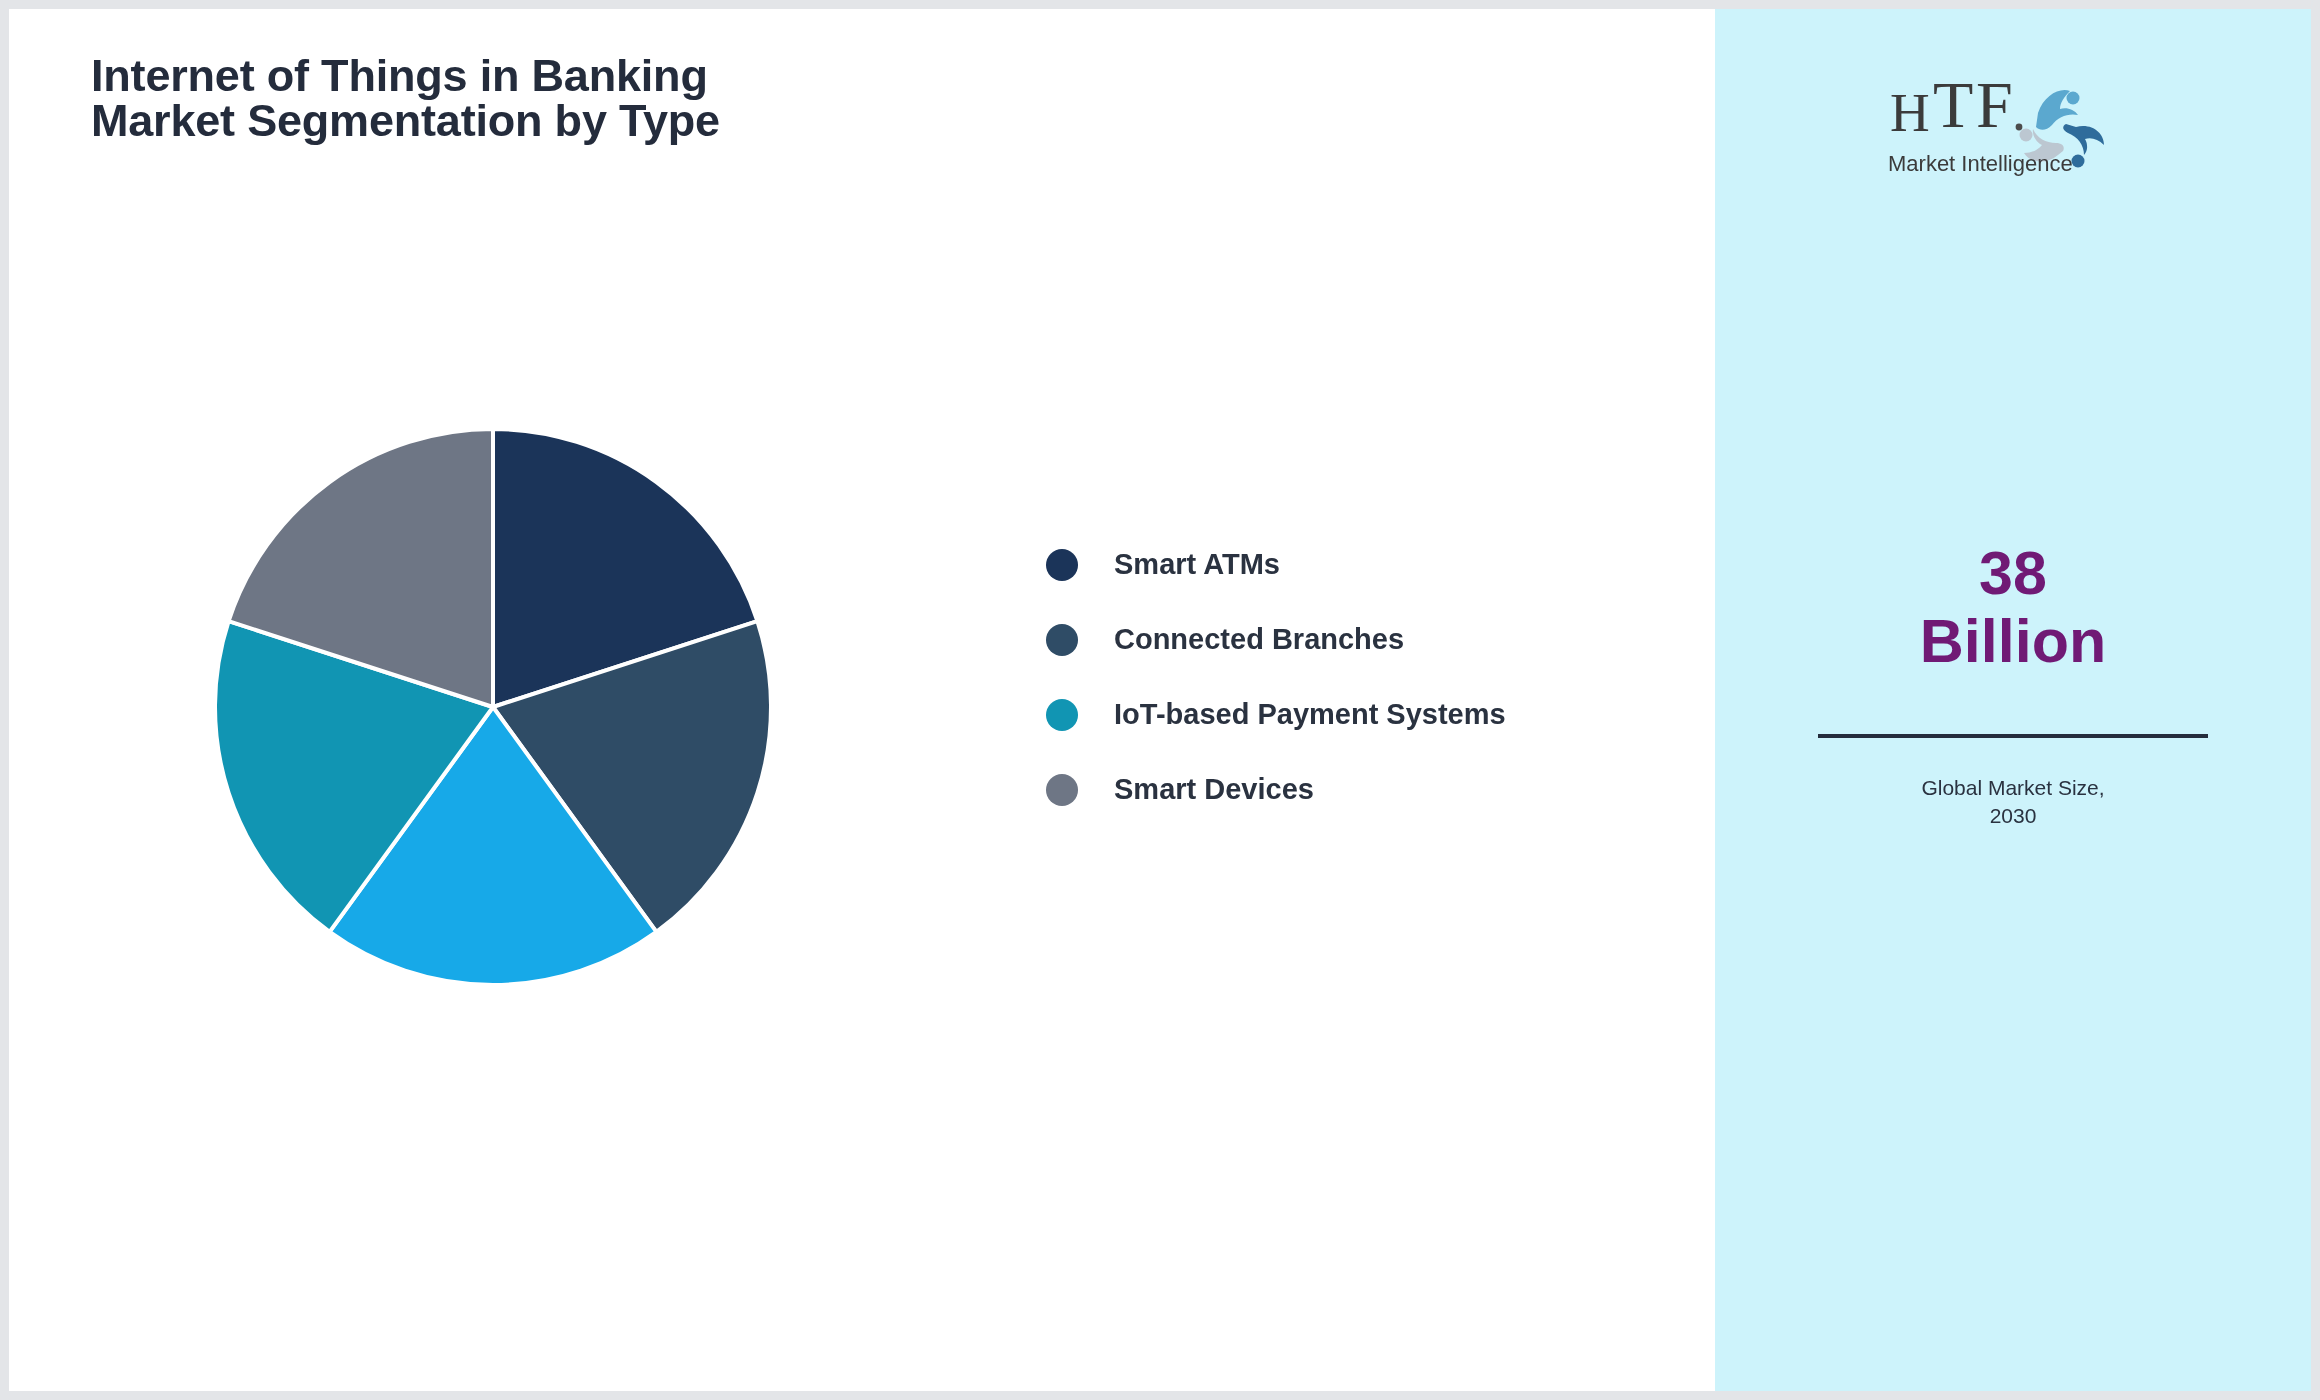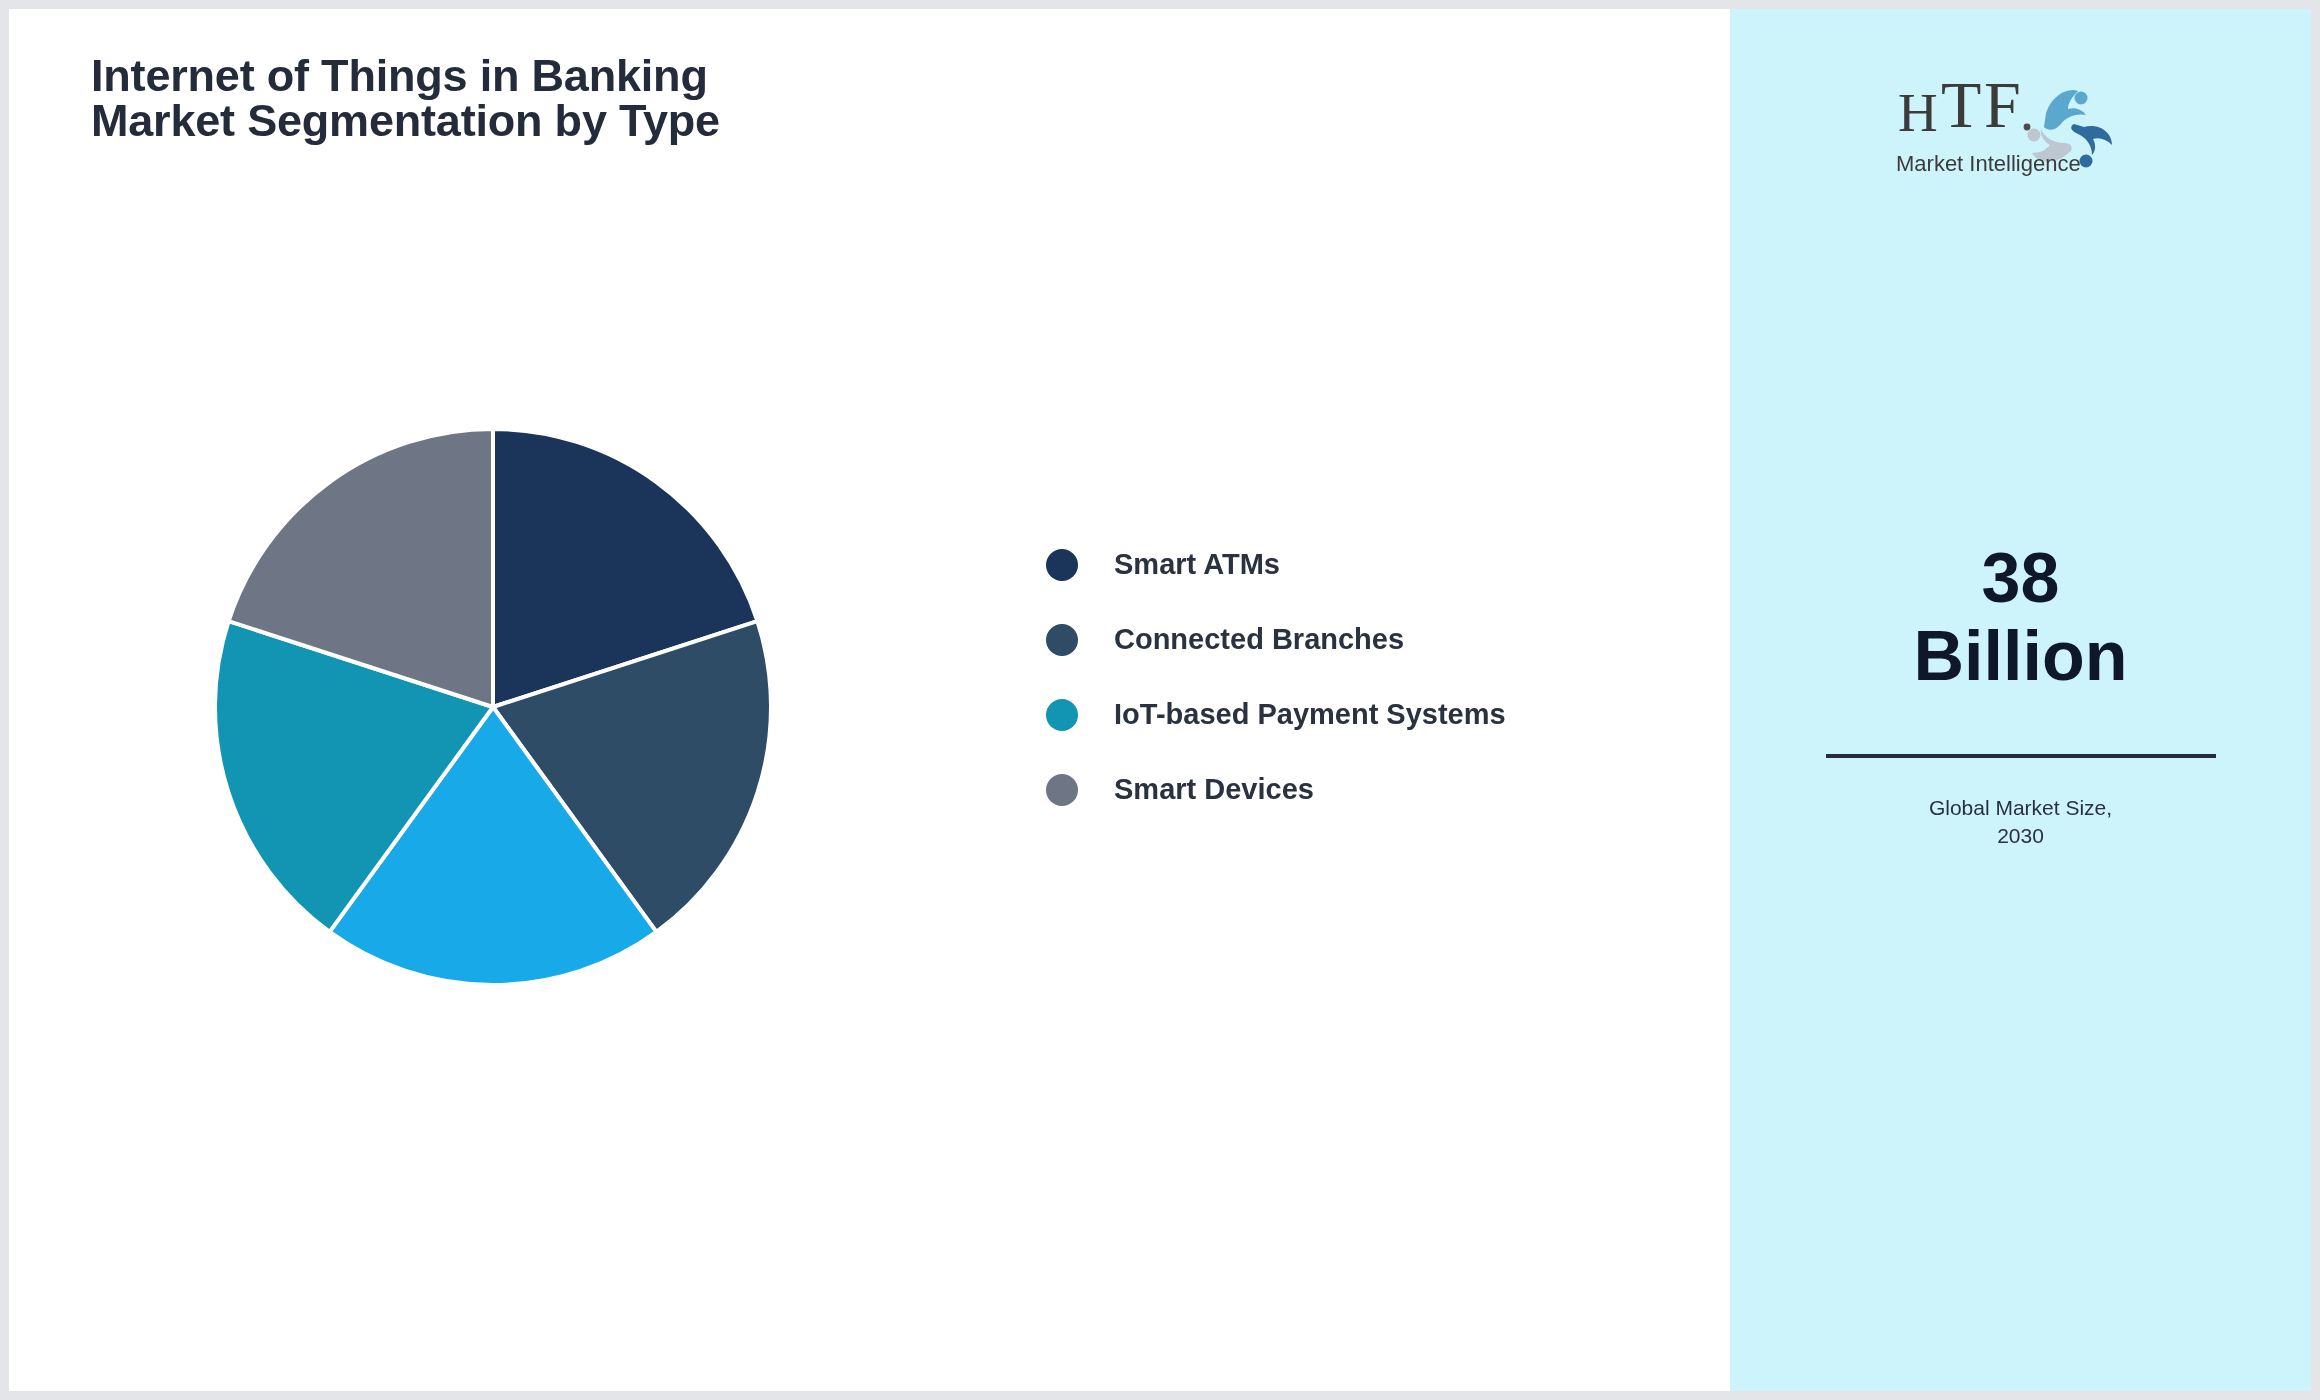--- a/index.html
+++ b/index.html
@@ -26,21 +26,20 @@
     overflow: hidden;
   }
 
   
   #main-panel {
     position: relative;
     width: 1706px;
     height: 100%;
     background: #FFFFFF;
     flex: 0 0 1706px;
-    padding-left: 15px;
   }
 
   #page-title {
     position: absolute;
     left: 82px;
     top: 44px;
     width: 1000px;
     font-size: 45px;
     line-height: 1.0;
     font-weight: bold;
@@ -117,23 +116,23 @@
   #stat-block {
     position: absolute;
     left: 0;
     right: 0;
     top: 530px;
     display: flex;
     flex-direction: column;
     align-items: center;
   }
   #stat-value {
-    font-size: 70px;
+    font-size: 61px;
     font-weight: bold;
-    color: #0f172a;
+    color: #701a75;
     line-height: 1.12;
     text-align: center;
     white-space: pre-line;
     max-width: 430px;
   }
   #stat-divider {
     width: 390px;
     height: 4px;
     background: #242C3C;
     margin-top: 58px;

